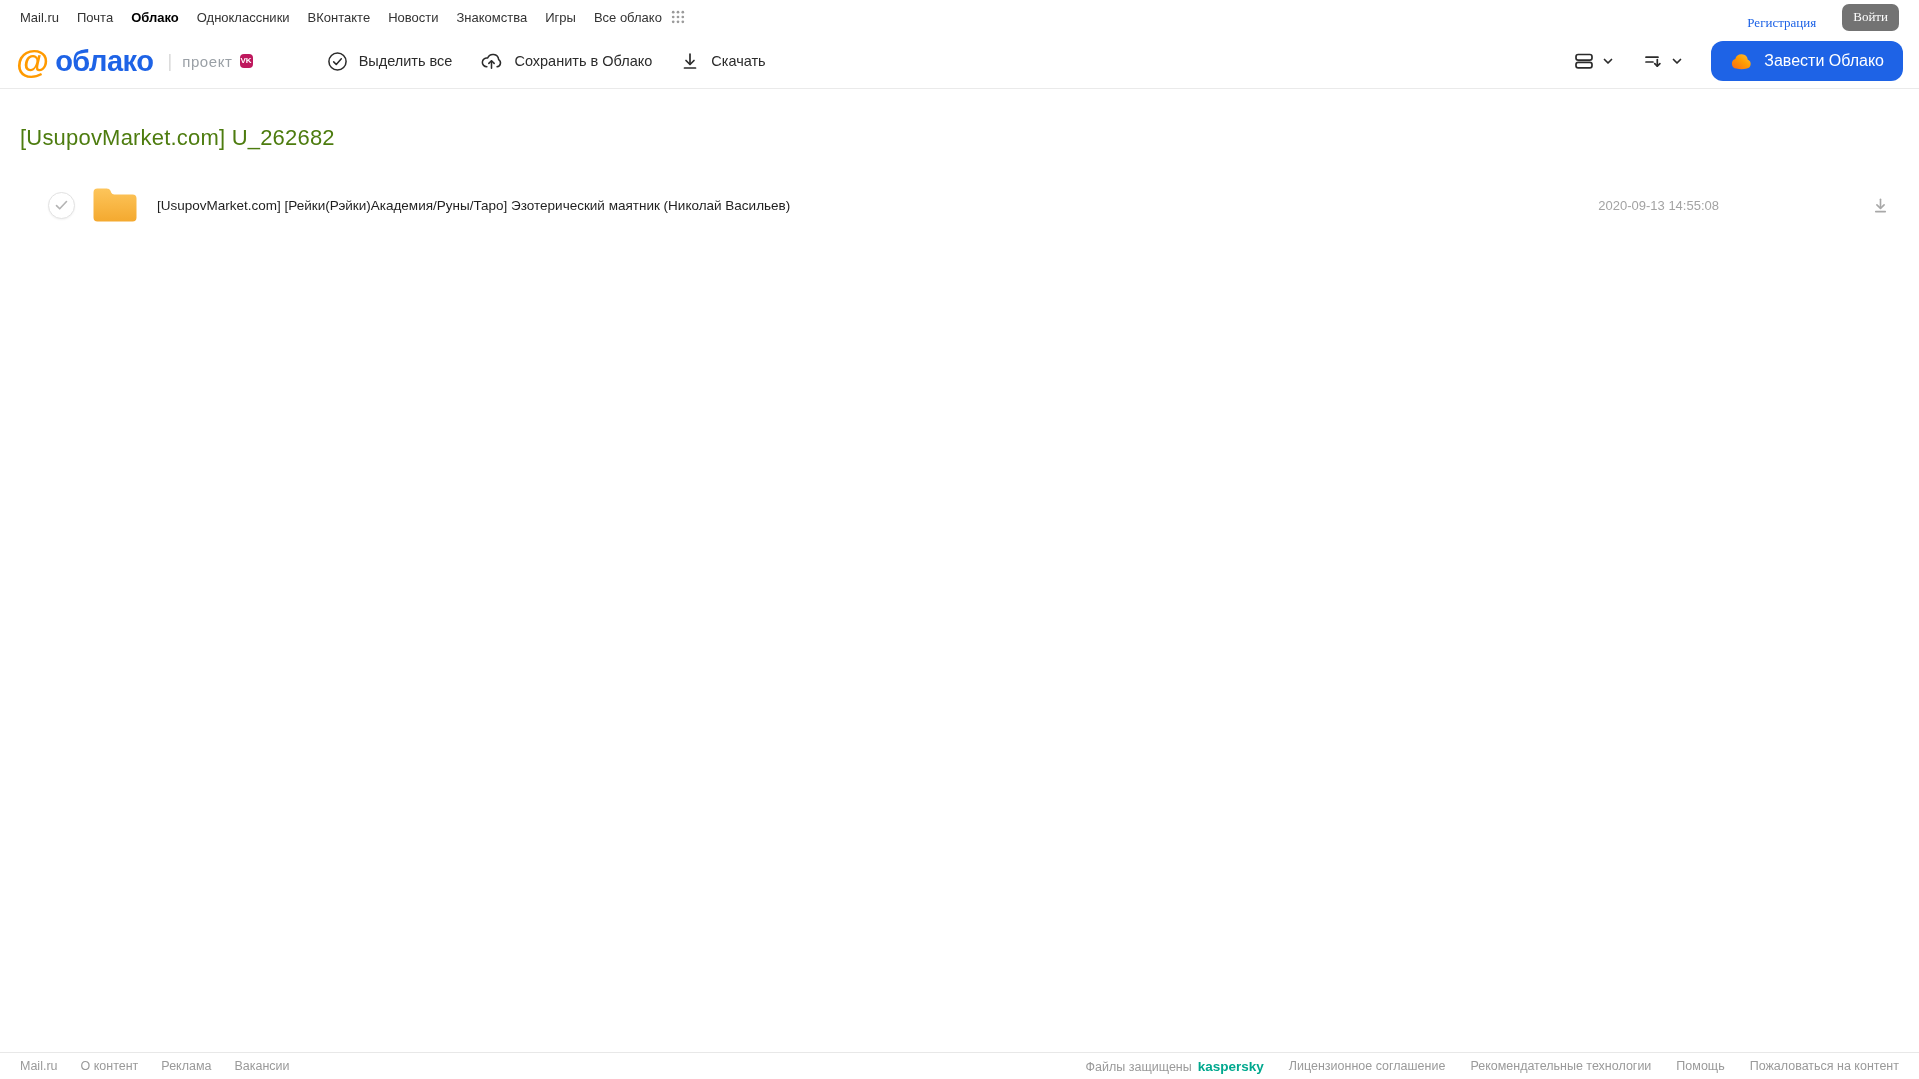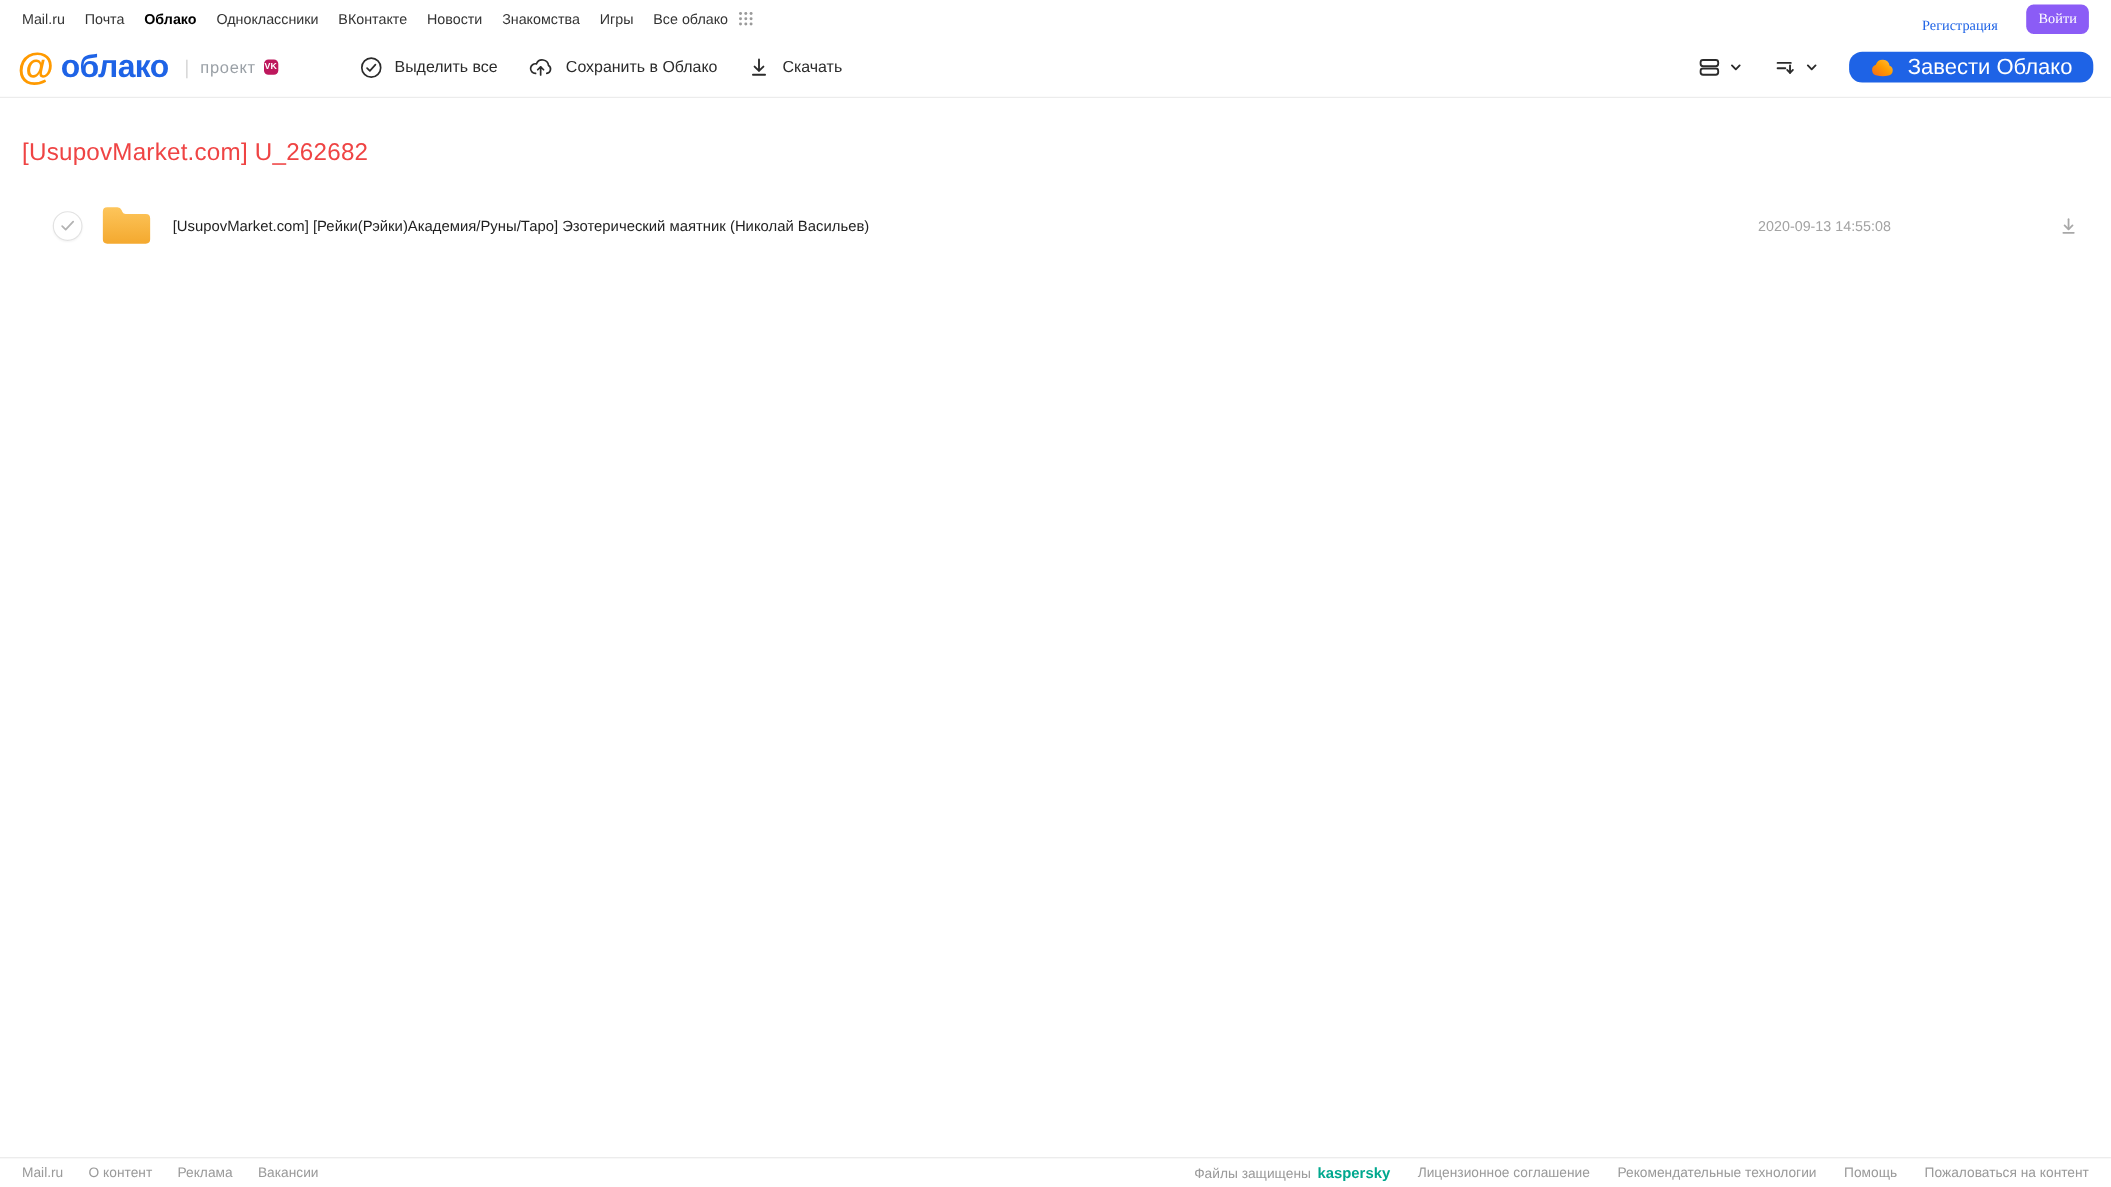--- a/index.html
+++ b/index.html
@@ -13,41 +13,41 @@
   a { text-decoration:none; }
 
   
   .topnav { height:34px; flex:0 0 auto; display:flex; align-items:center; padding:0 20px; font-size:13px; }
   .tn-links { display:flex; align-items:center; gap:18px; }
   .tn-link { color:#333; cursor:pointer; white-space:nowrap; }
   .tn-link.active { font-weight:bold; color:#000; }
   .grid-icon { margin-left:9px; display:flex; align-items:center; cursor:pointer; }
   .tn-right { margin-left:auto; display:flex; align-items:flex-end; gap:26px;font-family:Liberation Serif, serif; }
   .reg-link { color:#1E63E6; cursor:pointer; }
-  .login-btn { background:#8b5cf6; color:#fff; border:none; border-radius:7px; padding:5px 11px 6px; font-size:13px; font-family:inherit; cursor:pointer; }
+  .login-btn { background:#737373; color:#fff; border:none; border-radius:7px; padding:5px 11px 6px; font-size:13px; font-family:inherit; cursor:pointer; }
 
   
   .header { height:55px; flex:0 0 auto; display:flex; align-items:center; padding:0 16px; border-bottom:1px solid #eaeaea; }
   .logo { display:flex; align-items:center; cursor:pointer; }
   .logo-at { color:#FF9A00; font-size:34px; font-weight:700; line-height:0.9; }
   .logo-text { color:#1E63E6; font-size:29px; font-weight:700; letter-spacing:-0.5px; margin-left:6px; }
   .logo-divider { color:#d9d9d9; font-size:18px; font-weight:300; margin:0 10px 0 14px; }
   .project { color:#9aa0a6; font-size:15px; letter-spacing:0.6px; display:flex; align-items:center; gap:7px; }
   .vk-badge { background:#be185d; color:#fff; font-size:8px; font-weight:bold; border-radius:4px; padding:3px 1px; line-height:1; letter-spacing:0; }
 
   .toolbar { display:flex; align-items:center; gap:28px; margin-left:74px; }
   .tool-btn { display:flex; align-items:center; gap:11px; font-size:14.5px; color:#2b2b2b; background:none; border:none; font-family:inherit; cursor:pointer; white-space:nowrap; }
 
   .header-right { margin-left:auto; display:flex; align-items:center; gap:28px; }
   .view-ctrl { display:flex; align-items:center; gap:7px; cursor:pointer; }
-  .create-btn { display:flex; align-items:center; gap:10px; background:#1E63E6; color:#fff; border:none; border-radius:12px; height:28px; padding:0 19px; font-size:20px; font-family:inherit; cursor:pointer; white-space:nowrap; }
+  .create-btn { display:flex; align-items:center; gap:10px; background:#1E63E6; color:#fff; border:none; border-radius:12px; height:40px; padding:0 19px; font-size:16px; font-family:inherit; cursor:pointer; white-space:nowrap; }
 
   
   .content { flex:1 1 auto; position:relative; }
-  .page-title { font-size:22px; font-weight:400; color:#ef4444; margin:36px 0 0 20px; letter-spacing:0.2px; }
+  .page-title { font-size:22px; font-weight:400; color:#4d7c0f; margin:36px 0 0 20px; letter-spacing:0.2px; }
   .file-row { display:flex; align-items:center; margin-top:30px; height:48px; padding:0 29px 0 48px; cursor:pointer; }
   .row-check { width:27px; height:27px; flex:0 0 auto; border-radius:50%; border:1px solid #e2e2e2; background:#fff;
                display:flex; align-items:center; justify-content:center; box-shadow:0 1px 2px rgba(0,0,0,.05); cursor:pointer; }
   .folder-wrap { margin-left:17px; display:flex; align-items:center; }
   .file-name { margin-left:19px; font-size:13.5px; color:#1f1f1f; white-space:nowrap; overflow:hidden; text-overflow:ellipsis; max-width:900px; }
   .file-date { margin-left:auto; font-size:13px; color:#a3a3a3; white-space:nowrap; }
   .row-download { margin-left:152px; display:flex; align-items:center; cursor:pointer; }
 
   
   .footer { height:27px; flex:0 0 auto; border-top:1px solid #e8e8e8; display:flex; align-items:center; padding:0 20px; font-size:12.5px; color:#9a9a9a; }

